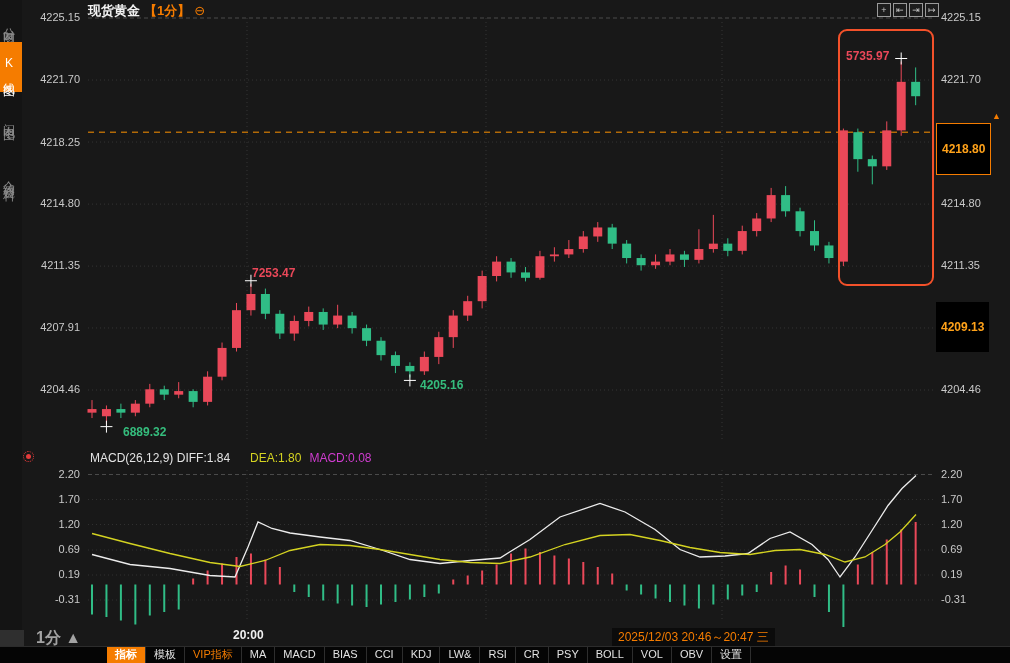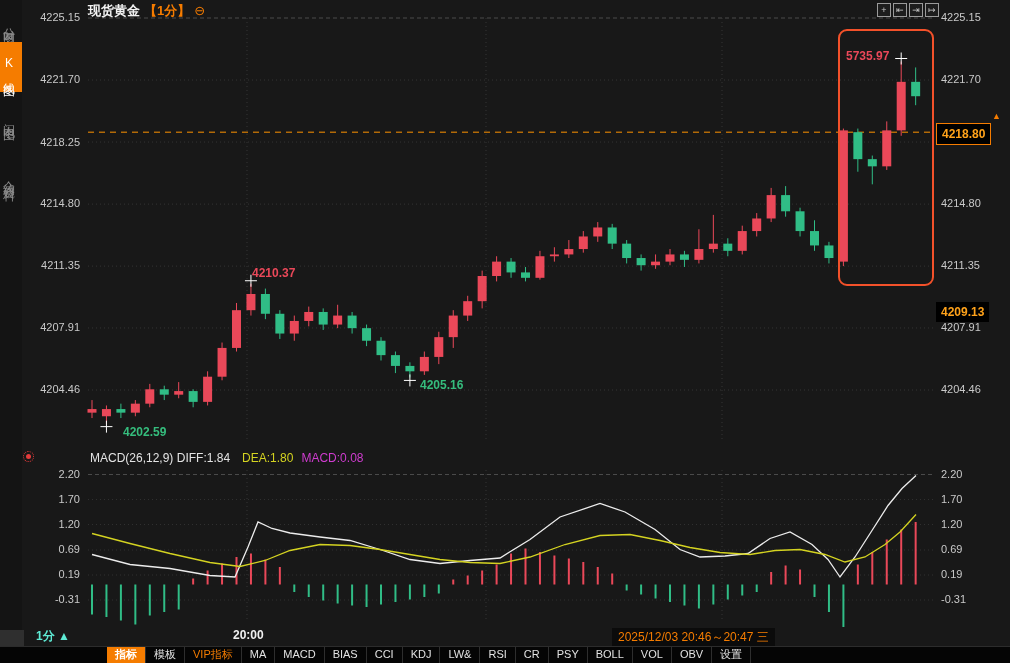--- a/index.html
+++ b/index.html
@@ -19,32 +19,32 @@
   .titlebar-icon{position:absolute;top:3px;width:12px;height:12px;border:1px solid #9a9a9a;
        color:#c8c8c8;font-size:9px;line-height:12px;text-align:center;cursor:pointer;background:#1d1d1d;}
   
   #labels{position:absolute;left:0;top:0;width:1010px;height:504px;pointer-events:none;}
   .axis-label{position:absolute;font-size:11px;color:#c9c9c9;white-space:nowrap;}
   .axis-label.r{width:70px;text-align:left;}
   .axis-label.l{width:54px;text-align:right;}
   .anno{position:absolute;font-size:12px;font-weight:bold;white-space:nowrap;}
   
   .price-box{position:absolute;left:936px;background:#000;color:#ffa21a;font-size:12px;font-weight:bold;
-             padding:3px 5px;white-space:nowrap;}
+             padding:18px 5px;white-space:nowrap;}
   #cur-price-box{border:1px solid #f57c00;}
   #price-arrow{position:absolute;left:992px;color:#f57c00;font-size:9px;}
   
   #macd-legend{position:absolute;left:90px;top:451px;font-size:12px;white-space:nowrap;}
   #macd-legend .w{color:#e3e3e3;}
-  #macd-legend .y{color:#d4d321;margin-left:12px;}
+  #macd-legend .y{color:#d4d321;margin-left:20px;}
   #macd-legend .m{color:#cf3ccf;margin-left:8px;}
   #alarm-icon{position:absolute;left:26px;top:454px;width:5px;height:5px;border-radius:50%;
               background:#e53b3b;outline:1px dotted #e53b3b;outline-offset:2px;}
   
-  #period-label{position:absolute;left:36px;top:628px;color:#5eead4;font-size:12px;font-weight:bold;}
+  #period-label{position:absolute;left:36px;top:628px;color:#a3a3a3;font-size:16px;font-weight:bold;}
   #time-label{position:absolute;left:233px;top:628px;color:#f0f0f0;font-size:12px;font-weight:bold;}
   #date-box{position:absolute;left:612px;top:628px;background:#0b0b0b;color:#f57c00;
             font-size:12px;padding:1px 6px;white-space:nowrap;}
   #watermark{position:absolute;left:872px;top:601px;font-size:38px;color:#c9ced8;letter-spacing:1px;}
   #corner-block{position:absolute;left:0;top:630px;width:24px;height:17px;background:#2f2f2f;}
   
   #toolbar{position:absolute;left:0;bottom:0;width:1010px;height:16px;background:#050505;
            border-top:1px solid #2c2c2c;display:flex;align-items:stretch;padding-left:47px;}
   #toolbar .spacer{width:60px;}
   .tb-tab{font-size:11px;line-height:15px;color:#e2e2e2;padding:0 8px;border-right:1px solid #2e2e2e;
@@ -301,22 +301,22 @@
       <div class="axis-label l" style="left: 26px; top: 492.5px;">1.70</div>
       <div class="axis-label r" style="left: 941px; top: 492.5px;">1.70</div>
       <div class="axis-label l" style="left: 26px; top: 517.5px;">1.20</div>
       <div class="axis-label r" style="left: 941px; top: 517.5px;">1.20</div>
       <div class="axis-label l" style="left: 26px; top: 543px;">0.69</div>
       <div class="axis-label r" style="left: 941px; top: 543px;">0.69</div>
       <div class="axis-label l" style="left: 26px; top: 568px;">0.19</div>
       <div class="axis-label r" style="left: 941px; top: 568px;">0.19</div>
       <div class="axis-label l" style="left: 26px; top: 593px;">-0.31</div>
       <div class="axis-label r" style="left: 941px; top: 593px;">-0.31</div>
-      <div class="anno" style="left: 123px; top: 425px; color: rgb(53, 189, 125);">4202.59</div>
-      <div class="anno" style="left: 252px; top: 266px; color: rgb(234, 72, 89);">4210.37</div>
+      <div class="anno" style="left: 123px; top: 425px; color: rgb(53, 189, 125);">6889.32</div>
+      <div class="anno" style="left: 252px; top: 266px; color: rgb(234, 72, 89);">7253.47</div>
       <div class="anno" style="left: 420px; top: 378px; color: rgb(53, 189, 125);">4205.16</div>
       <div class="anno" style="left: 846px; top: 49px; color: rgb(234, 72, 89);">5735.97</div>
     </div>
 
   <div class="price-box" id="cur-price-box" style="top: 123.173px;">4218.80</div>
   <div id="price-arrow" style="top: 111.173px;">▲</div>
   <div class="price-box" id="prev-close-box" style="top: 302.04px;">4209.13</div>
 
   <div id="alarm-icon"></div>
   <div id="macd-legend">

